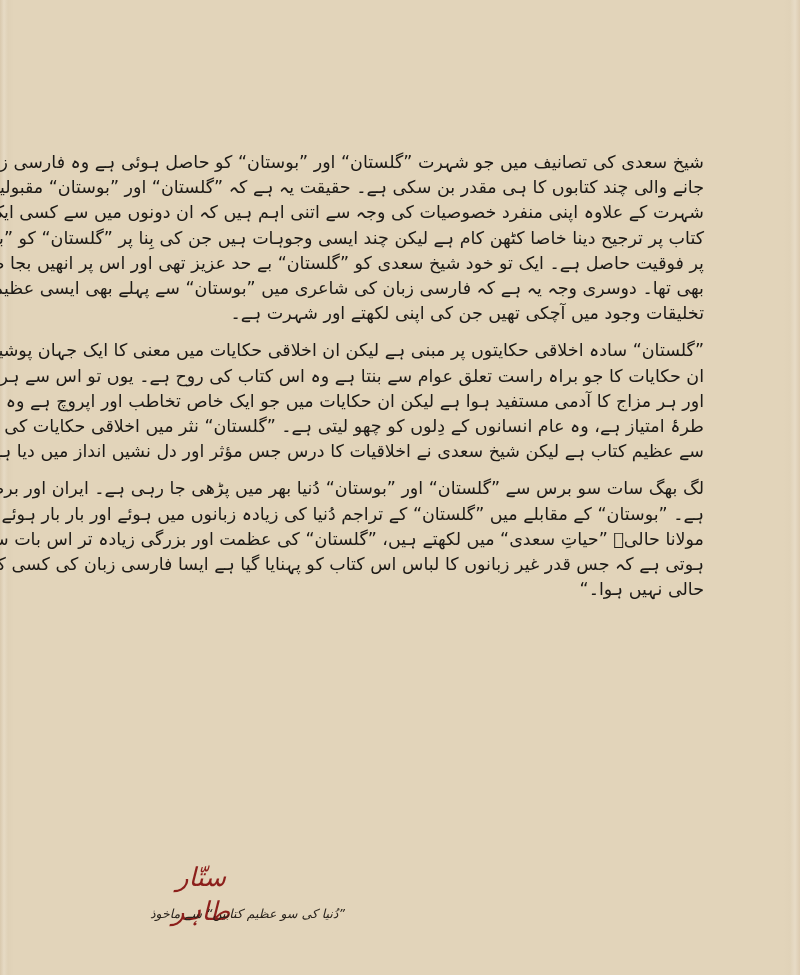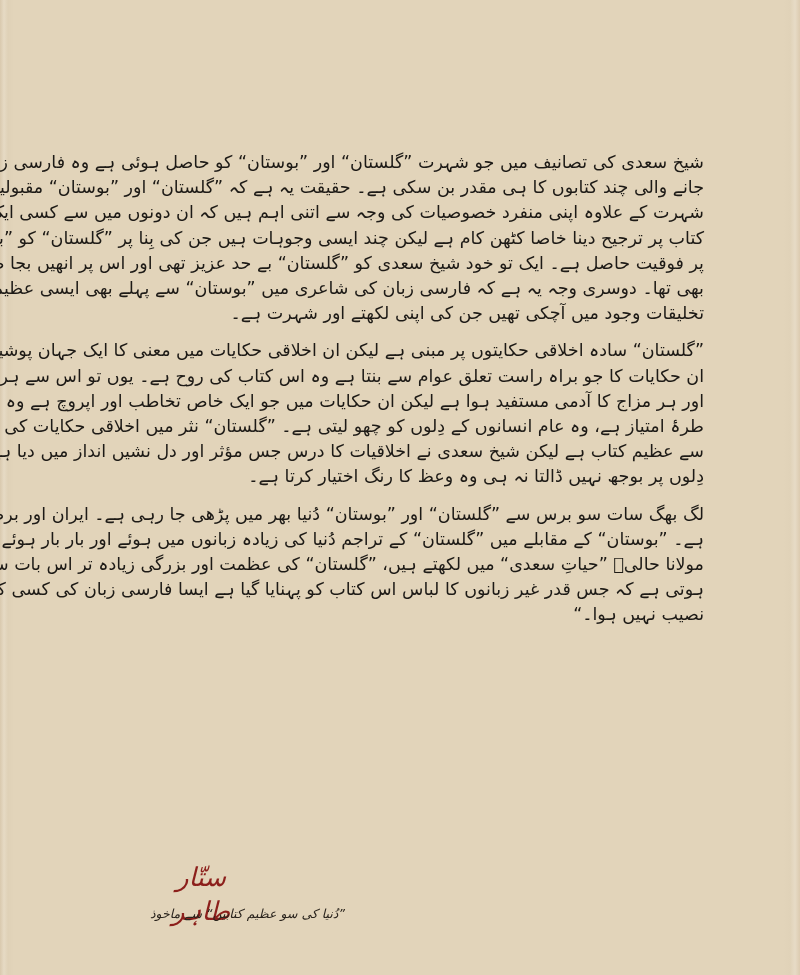--- a/index.html
+++ b/index.html
@@ -92,27 +92,26 @@
     <span class="line">پر فوقیت حاصل ہے۔ ایک تو خود شیخ سعدی کو ”گلستان“ بے حد عزیز تھی اور اس پر انھیں بجا طور پر ناز</span>
     <span class="line">بھی تھا۔ دوسری وجہ یہ ہے کہ فارسی زبان کی شاعری میں ”بوستان“ سے پہلے بھی ایسی عظیم شعری</span>
     <span class="line last">تخلیقات وجود میں آچکی تھیں جن کی اپنی لکھتے اور شہرت ہے۔</span>
   </div>
   <div class="para">
     <span class="line">”گلستان“ سادہ اخلاقی حکایتوں پر مبنی ہے لیکن ان اخلاقی حکایات میں معنی کا ایک جہان پوشیدہ ہے۔</span>
     <span class="line">ان حکایات کا جو براہ راست تعلق عوام سے بنتا ہے وہ اس کتاب کی روح ہے۔ یوں تو اس سے ہر عمر</span>
     <span class="line">اور ہر مزاج کا آدمی مستفید ہوا ہے لیکن ان حکایات میں جو ایک خاص تخاطب اور اپروچ ہے وہ اس کا</span>
     <span class="line">طرۂ امتیاز ہے، وہ عام انسانوں کے دِلوں کو چھو لیتی ہے۔ ”گلستان“ نثر میں اخلاقی حکایات کی سب</span>
     <span class="line">سے عظیم کتاب ہے لیکن شیخ سعدی نے اخلاقیات کا درس جس مؤثر اور دل نشیں انداز میں دیا ہے وہ</span>
-    <span class="line last">دِلوں پر بوجھ نہیں ڈالتا نہ ہی وہ وعظ کا رنگ اختیار کرتا ہے۔</span>
   </div>
   <div class="para">
     <span class="line">لگ بھگ سات سو برس سے ”گلستان“ اور ”بوستان“ دُنیا بھر میں پڑھی جا رہی ہے۔ ایران اور برصغیر</span>
     <span class="line">ہے۔ ”بوستان“ کے مقابلے میں ”گلستان“ کے تراجم دُنیا کی زیادہ زبانوں میں ہوئے اور بار بار ہوئے۔</span>
     <span class="line">مولانا حالیؔ ”حیاتِ سعدی“ میں لکھتے ہیں، ”گلستان“ کی عظمت اور بزرگی زیادہ تر اس بات سے معلوم</span>
     <span class="line">ہوتی ہے کہ جس قدر غیر زبانوں کا لباس اس کتاب کو پہنایا گیا ہے ایسا فارسی زبان کی کسی کتاب کو</span>
-    <span class="line last">نصیب نہیں ہوا۔“</span>
+    <span class="line last">حالی نہیں ہوا۔“</span>
   </div>
 </div>
 
 <div class="signature-block">
   <div class="signature" style="color: rgb(140, 31, 27);">ستّار طاہر</div>
   <div class="source">”دُنیا کی سو عظیم کتابیں“ سے ماخوذ</div>
 </div>
 
 </body></html>

